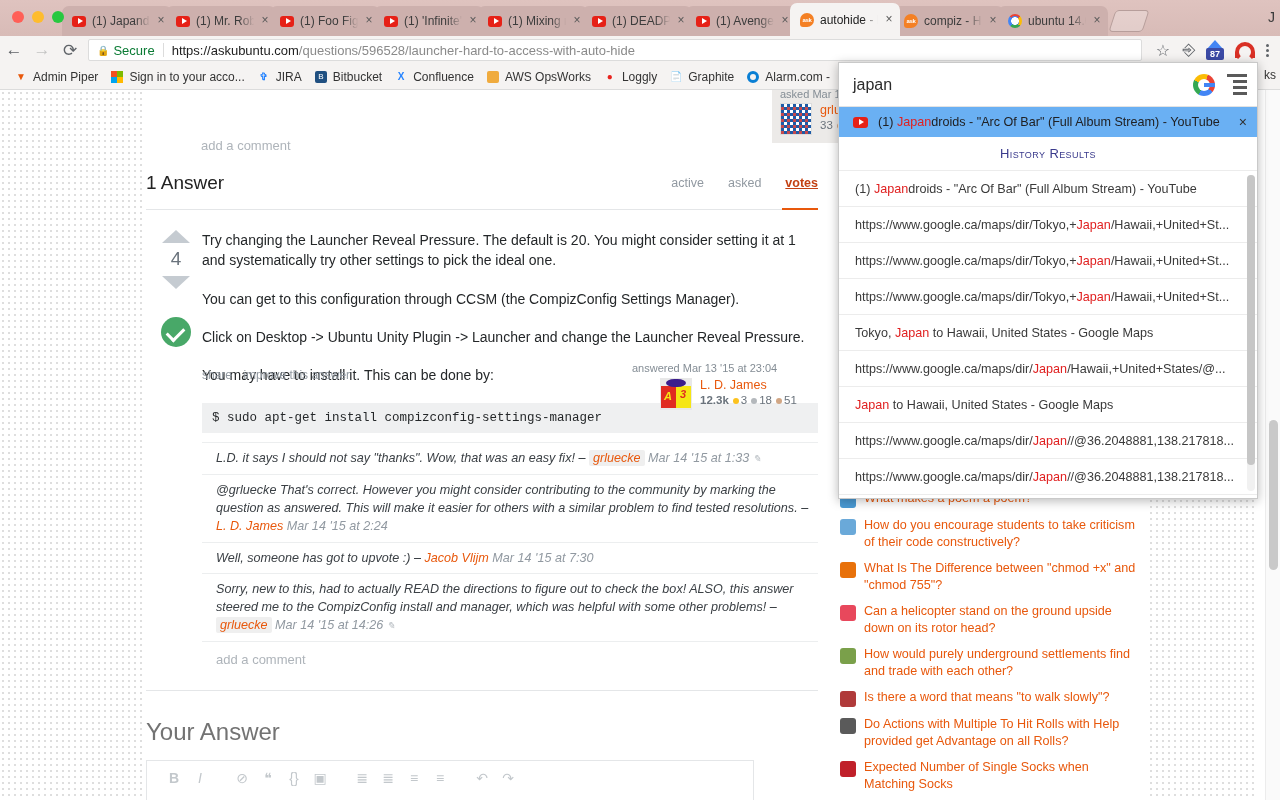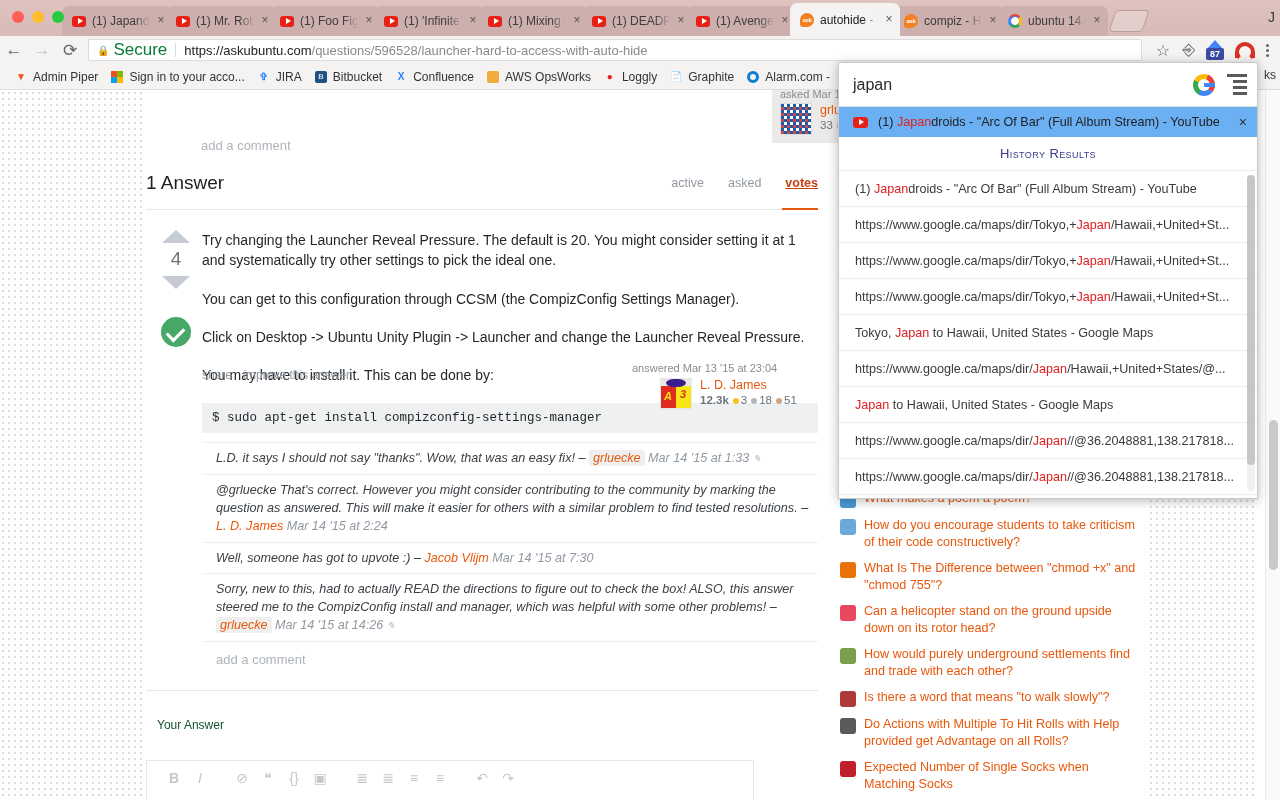--- a/index.html
+++ b/index.html
@@ -96,21 +96,21 @@
   }
   .nav-btn { width: 28px; height: 28px; display:flex; align-items:center; justify-content:center; color:#5f6368; font-size:17px; }
   .nav-btn.dim { color: #c3c3c3; }
   .omnibox {
     flex: 1 1 auto; height: 22px; margin: 0 8px 0 4px;
     background: #fff; border: 1px solid #dcdcdc; border-radius: 2px;
     display: flex; align-items: center; padding: 0 8px; font-size: 13px;
     overflow: hidden;
   }
   .lock { color: #0a7b34; font-size: 10px; margin-right: 4px; }
-  .secure-word { color: #0a7b34; font-size: 17px; margin-right: 8px; }
+  .secure-word { color: #0a7b34; font-size: 13px; margin-right: 8px; }
   .omni-sep { width:1px; height:14px; background:#dcdcdc; margin-right:8px; }
   .url-dim { color: #8a8a8a; }
   .url-strong { color: #222; }
   .tool-icon { width: 26px; height: 26px; display:flex; align-items:center; justify-content:center; color:#5f6368; }
 
   .ext-badge { position: relative; width: 22px; height: 20px; }
   .ext-badge .bag {
     position:absolute; left:3px; top:0; width:16px; height:9px; background:#4285f4;
     clip-path: polygon(50% 0, 100% 100%, 0 100%);
   }
@@ -231,21 +231,21 @@
   .comments { position:absolute; left:56px; top:352px; width:616px; }
   .cmt { border-top:1px solid #eceeef; padding:7px 2px 6px 14px; font-size:12.6px; color:#3b4045; line-height:1.42;font-style:italic; }
   .cmt:first-child { border-top:1px solid #eceeef; }
   .cuser { color:#e8580c; }
   .cuser.hl { background:#efefef; padding:1px 4px; border-radius:2px; }
   .ctime { color:#9199a1; }
   .pencil { color:#b5bbc0; font-size:10px; }
   .addcomment2 { padding:10px 2px 0 14px; font-size:13px; color:#aeb4ba; border-top:1px solid #eceeef; }
 
   .youranswer-sep { position:absolute; left:0; top:600px; width:672px; border-top:1px solid #e4e6e8; }
-  .youranswer { position:absolute; left:11px; top:628px; font-size:12px; color:#14532d; }
+  .youranswer { position:absolute; left:0; top:628px; font-size:24px; color:#737373; }
   .editorbox {
     position:absolute; left:0; top:670px; width:608px; height:60px;
     border:1px solid #e4e6e8; background:#fff;
   }
   .edtools { display:flex; align-items:center; height:34px; padding-left:14px; color:#c3c8cc; font-size:14px; gap:0; }
   .edtools .t { width:26px; text-align:center; }
   .edtools .gap { width:16px; }
 
   
   .rail-item { display:flex; align-items:flex-start; margin-bottom:9px; }

